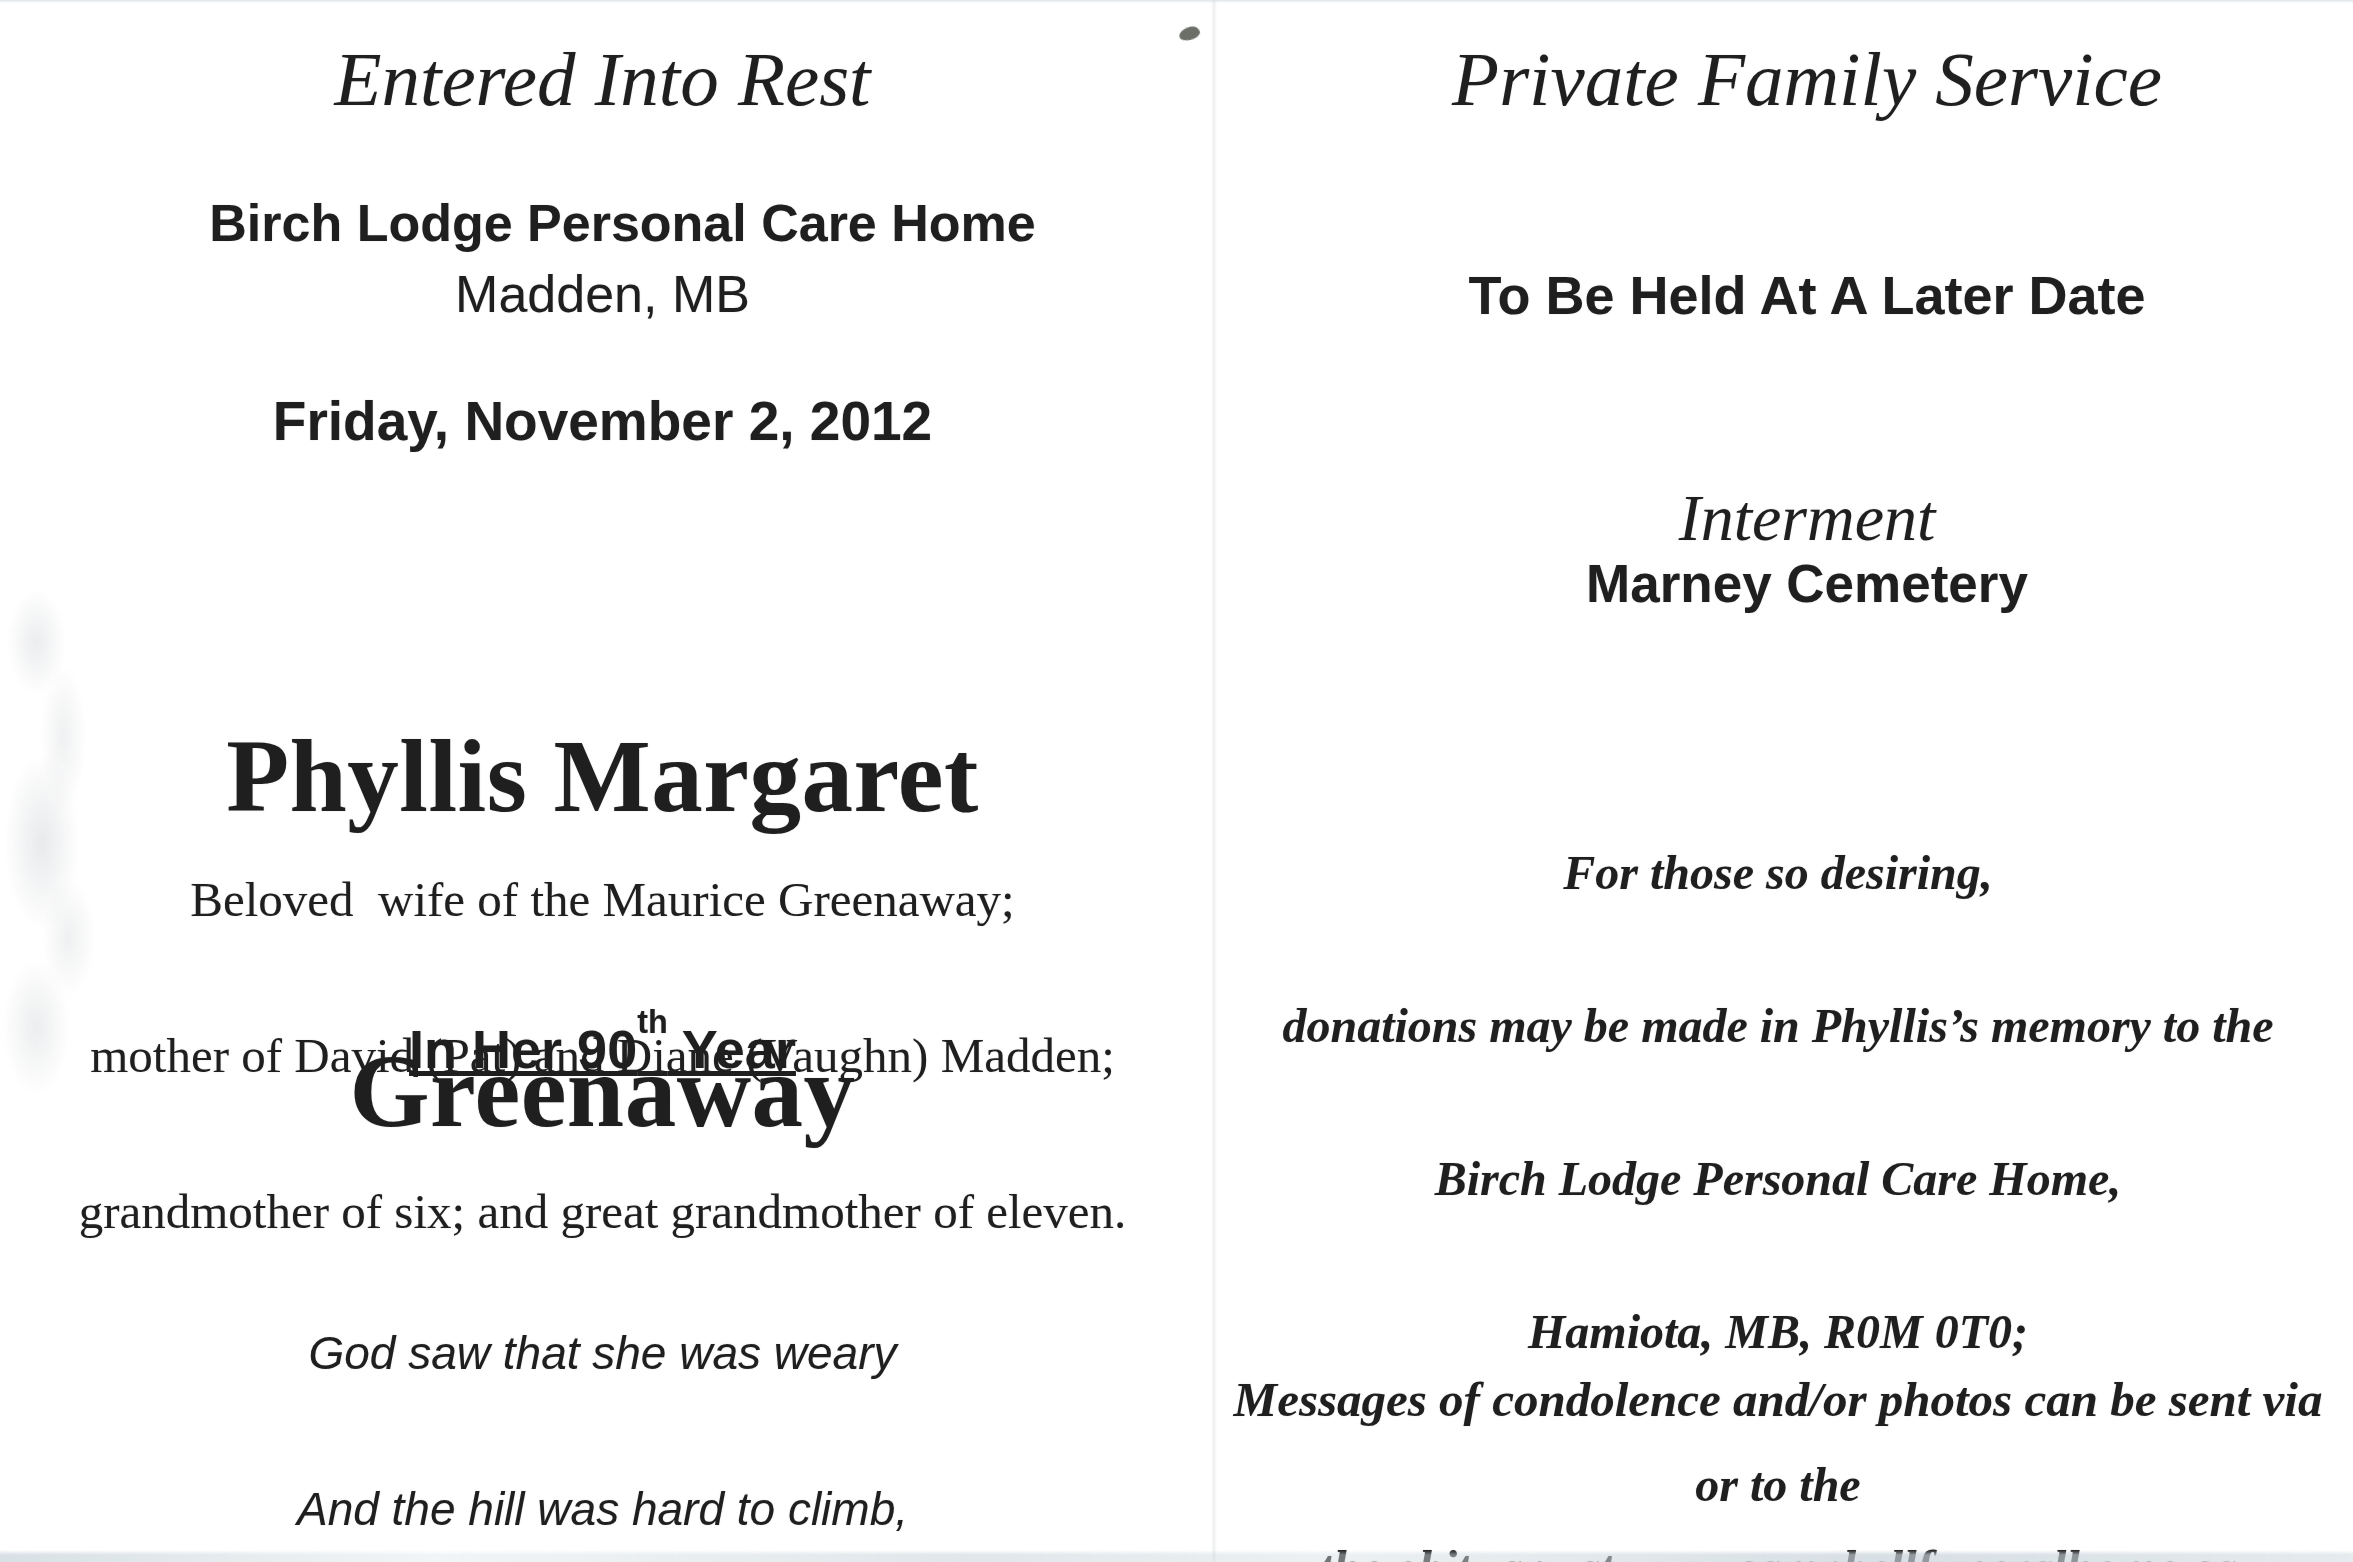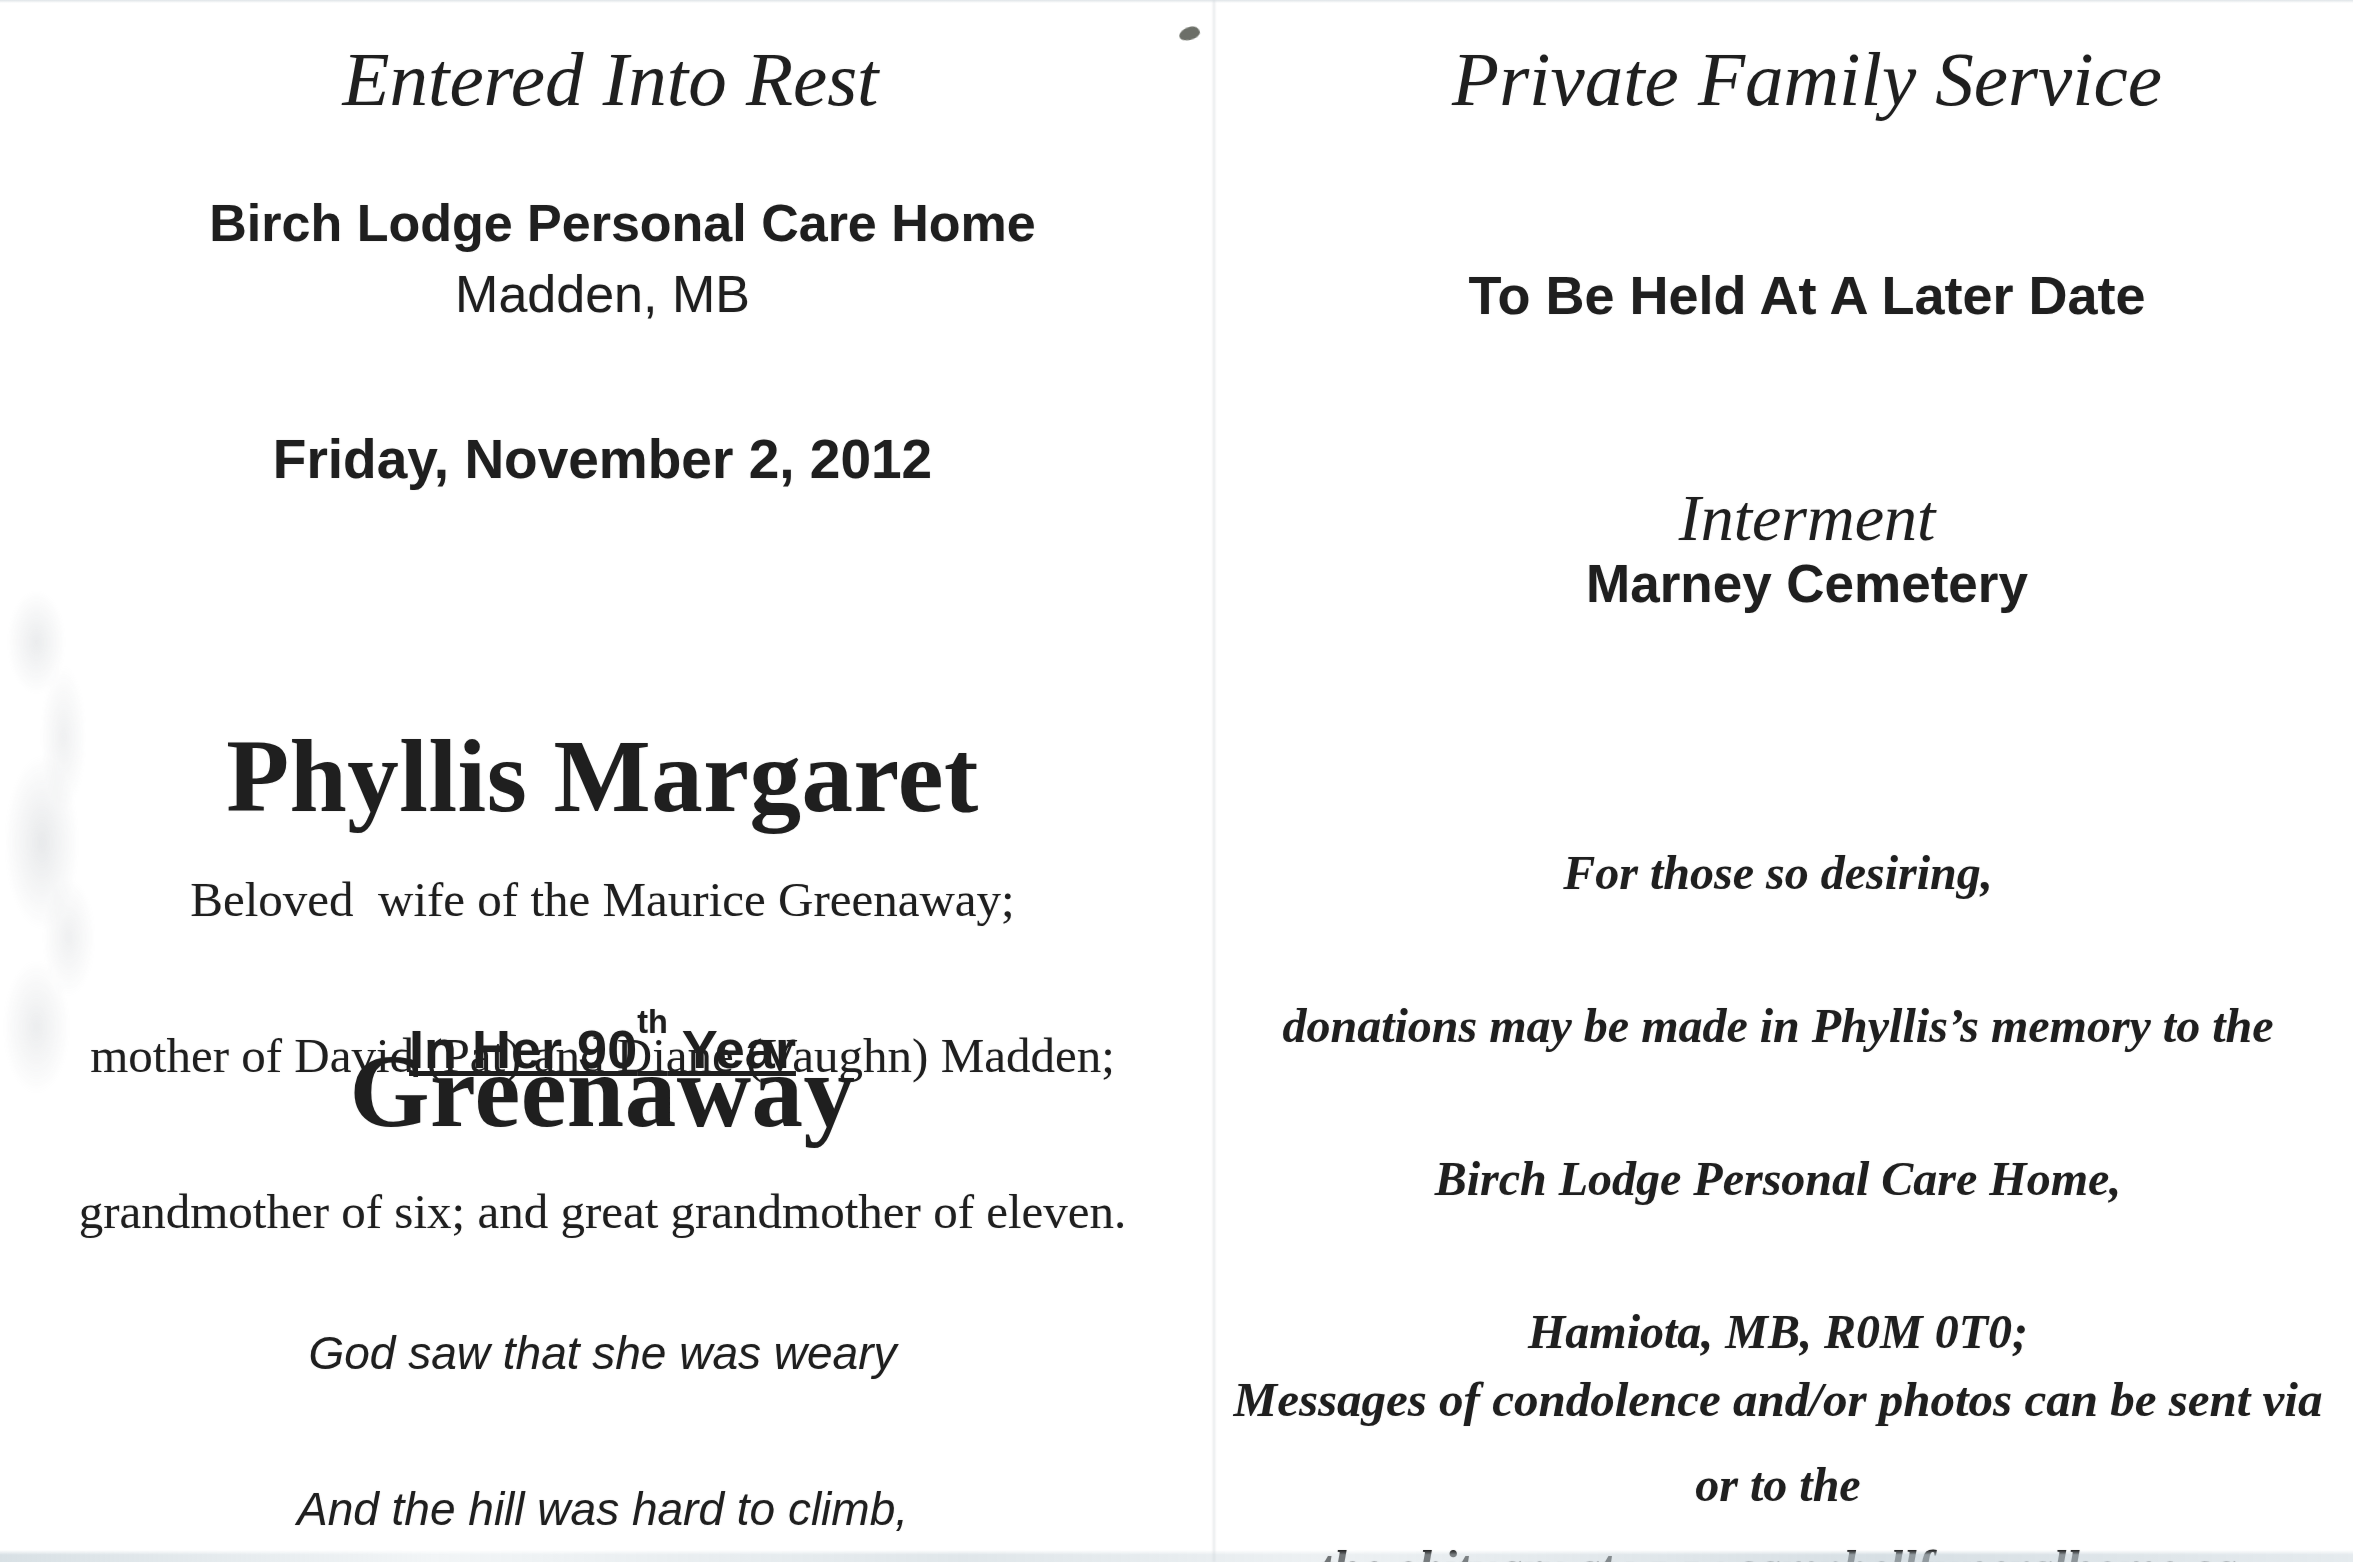--- a/index.html
+++ b/index.html
@@ -43,24 +43,24 @@
   
   .t-script    { font: italic 400 77px/1 "Liberation Serif", "DejaVu Serif", serif; }
   .t-sans-bold { font: 700 55px/1 "Liberation Sans", "DejaVu Sans", sans-serif; }
   .t-sans      { font: 400 52px/1 "Liberation Sans", "DejaVu Sans", sans-serif; }
   .t-name      { font: 700 103px/105px "Liberation Serif", "DejaVu Serif", serif; letter-spacing: 0.5px; }
   .t-serif     { font: 400 49px/52px "Liberation Serif", "DejaVu Serif", serif; }
   .t-poem      { font: italic 400 46px/52px "Liberation Sans", "DejaVu Sans", sans-serif; }
   .t-serif-bi  { font: italic 700 48px/51px "Liberation Serif", "DejaVu Serif", serif; }
 
   
-  .l-title  { top: 41px; padding-left: 8px; }
+  .l-title  { top: 41px; }
   .l-loc    { top: 197px;  font-size: 52px; padding-left: 20px; }
   .l-city   { top: 268px; }
-  .l-date   { top: 394px; margin-top: 38px; }
+  .l-date   { top: 394px; }
   .l-name   { top: 514px; }
   .l-family { top: 770px; }
   .l-age    { top: 1022px; font-size: 54px; text-decoration: underline; }
   .l-poem   { top: 1223px; }
 
   
   .r-title   { top: 41px; }
   .r-sched   { top: 268px;  font-size: 54px; }
   .r-int-tit { top: 485px; font-size: 66px; }
   .r-int-loc { top: 557px; font-size: 53px; }

